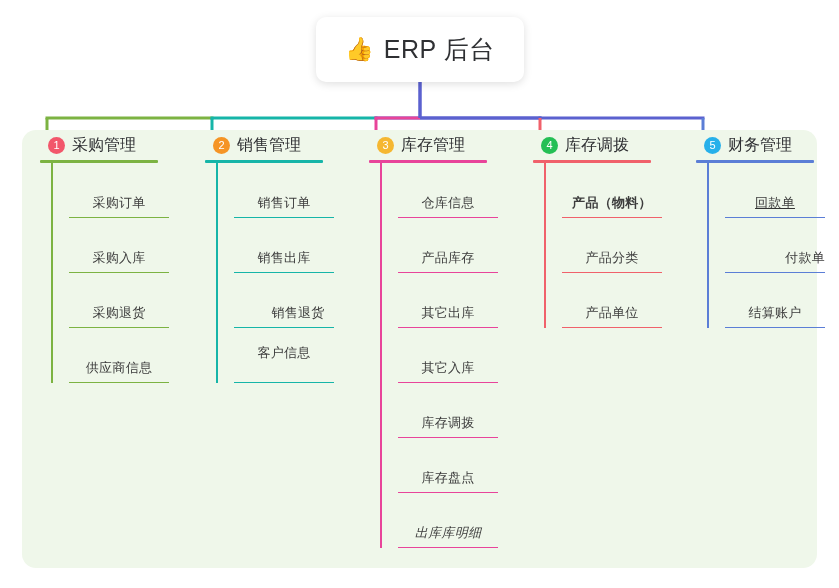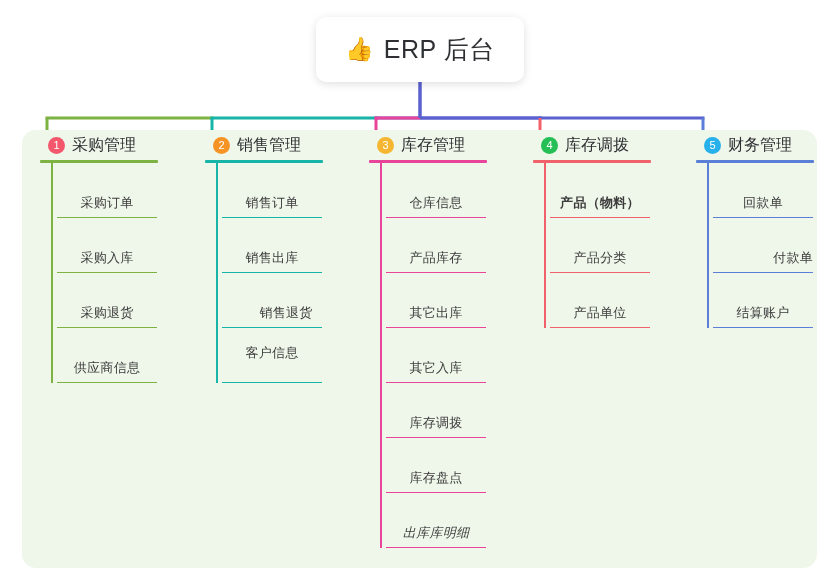--- a/index.html
+++ b/index.html
@@ -110,21 +110,21 @@
     border-left-width: 2px;
     border-left-style: solid;
   }
   .leaf {
     position: relative;
     height: 55px;
     box-sizing: border-box;
     border-bottom-width: 1.5px;
     border-bottom-style: solid;
     width: 100px;
-    margin-left: 4px;
+    margin-left: 16px;
     display: flex;
     align-items: flex-end;
     justify-content: center;
     padding-bottom: 5px;
   }
   .leaf-label {
     font-size: 13px;
     color: #3c3c3c;
     white-space: nowrap;
     letter-spacing: 0.3px;
@@ -260,21 +260,21 @@
 </div>
   </div>
 
   <div class="branch" style="left: 672px;">
     <div class="branch-head">
       <span class="branch-badge" style="background: rgb(39, 176, 234);">5</span>
       <span class="branch-title">财务管理</span>
     </div>
     <div class="branch-rule" style="background: rgb(91, 126, 214);"></div>
     <div class="branch-body" style="border-left-color: rgb(91, 126, 214);">
-  <div class="leaf" style="border-bottom-color: rgb(91, 126, 214);">
+  <div class="leaf" style="border-bottom-color: rgb(91, 126, 214); text-decoration: underline;">
     <span class="leaf-label">回款单</span>
   </div>
 
   <div class="leaf" style="border-bottom-color: rgb(91, 126, 214); justify-content: flex-end;">
     <span class="leaf-label">付款单</span>
   </div>
 
   <div class="leaf" style="border-bottom-color: rgb(91, 126, 214);">
     <span class="leaf-label">结算账户</span>
   </div>

